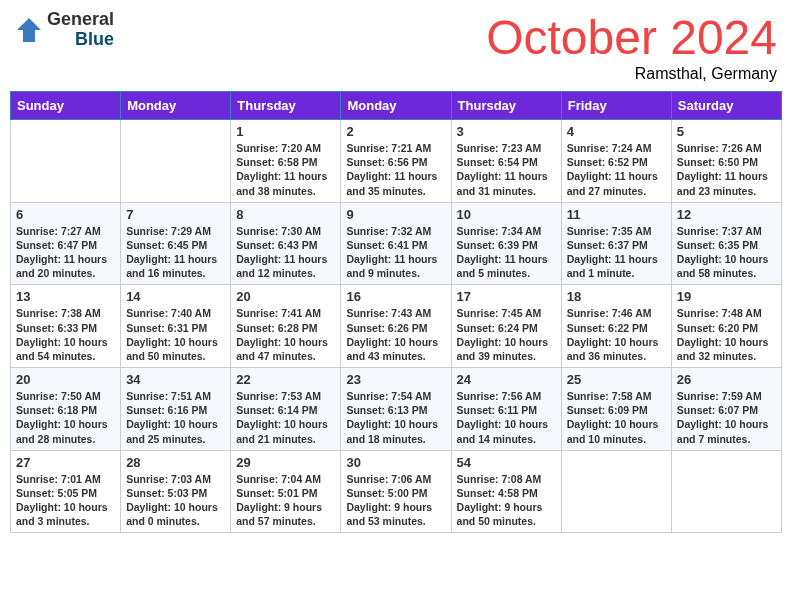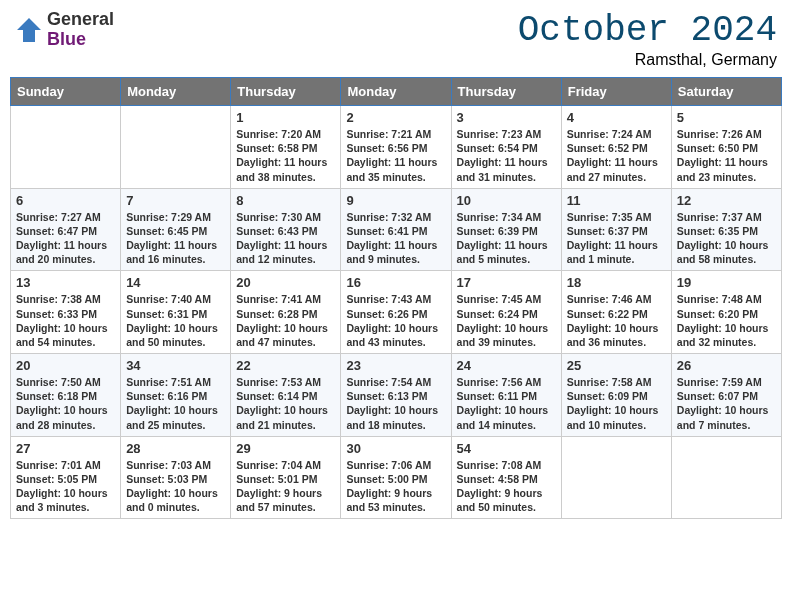--- a/index.html
+++ b/index.html
@@ -14,60 +14,60 @@
       display: flex;
       justify-content: space-between;
       align-items: flex-start;
       margin-bottom: 8px;
       padding: 0 5px;
     }
     .logo {
       display: flex;
       align-items: center;
       gap: 4px;
+      text-align: right;
     }
     .logo-text {
       display: flex;
       flex-direction: column;
       line-height: 1.1;
     }
     .logo-general {
       font-size: 18px;
       font-weight: bold;
       color: #333;
     }
     .logo-blue {
       font-size: 18px;
       font-weight: bold;
-      color: #701a75;
+      color: #0c4a6e;
     }
     .logo-icon {
       width: 28px;
       height: 28px;
     }
     .title-section {
       text-align: right;
     }
     .month-title {
-      font-size: 36px;
+      font-size: 48px;
       font-weight: normal;
-      color: #0c4a6e;
-      font-family: Liberation Mono, monospace;
+      color: #ef4444;
     }
     .subtitle {
       font-size: 16px;
       color: #000000;
     }
     .calendar {
       width: 100%;
       border-collapse: collapse;
       font-size: 11px;
     }
     .calendar th {
-      background: #737373;
+      background: #6d28d9;
       color: #fff;
       text-align: left;
       padding: 6px 6px;
       font-size: 13px;
       font-weight: bold;
       border: 1px solid #3a7abf;
     }
     .calendar td {
       border: 1px solid #ccc;
       vertical-align: top;

